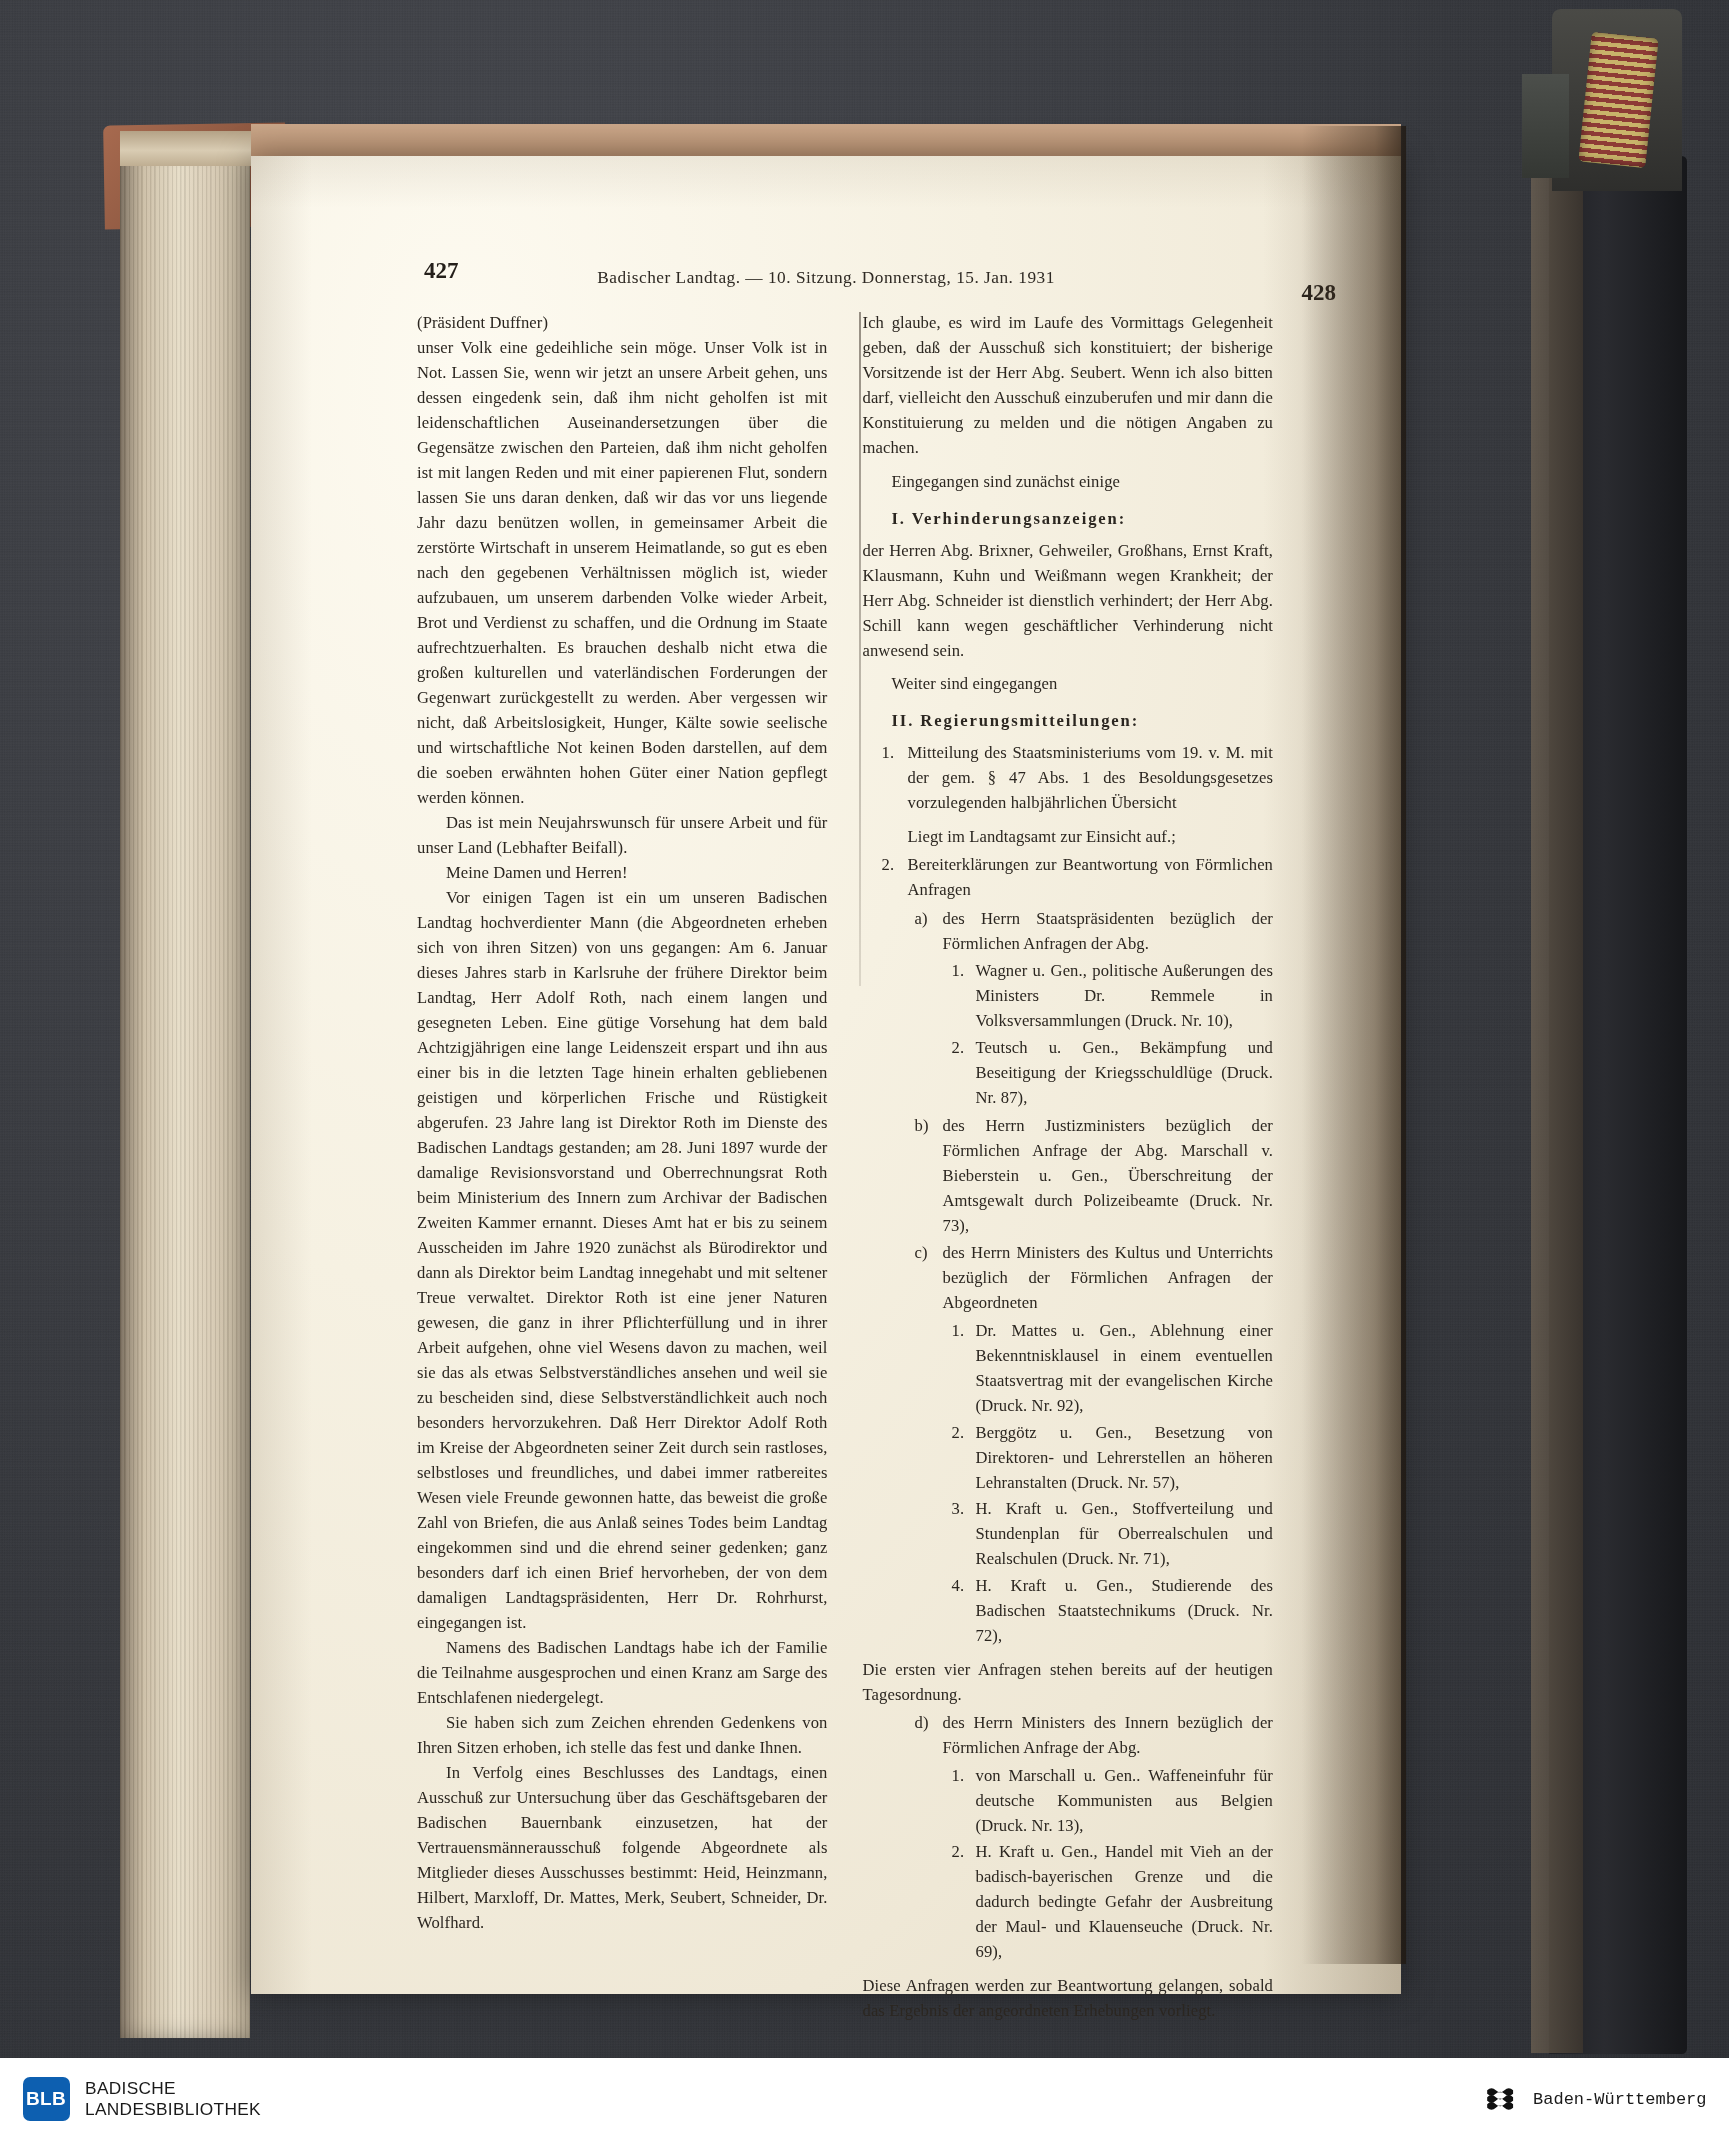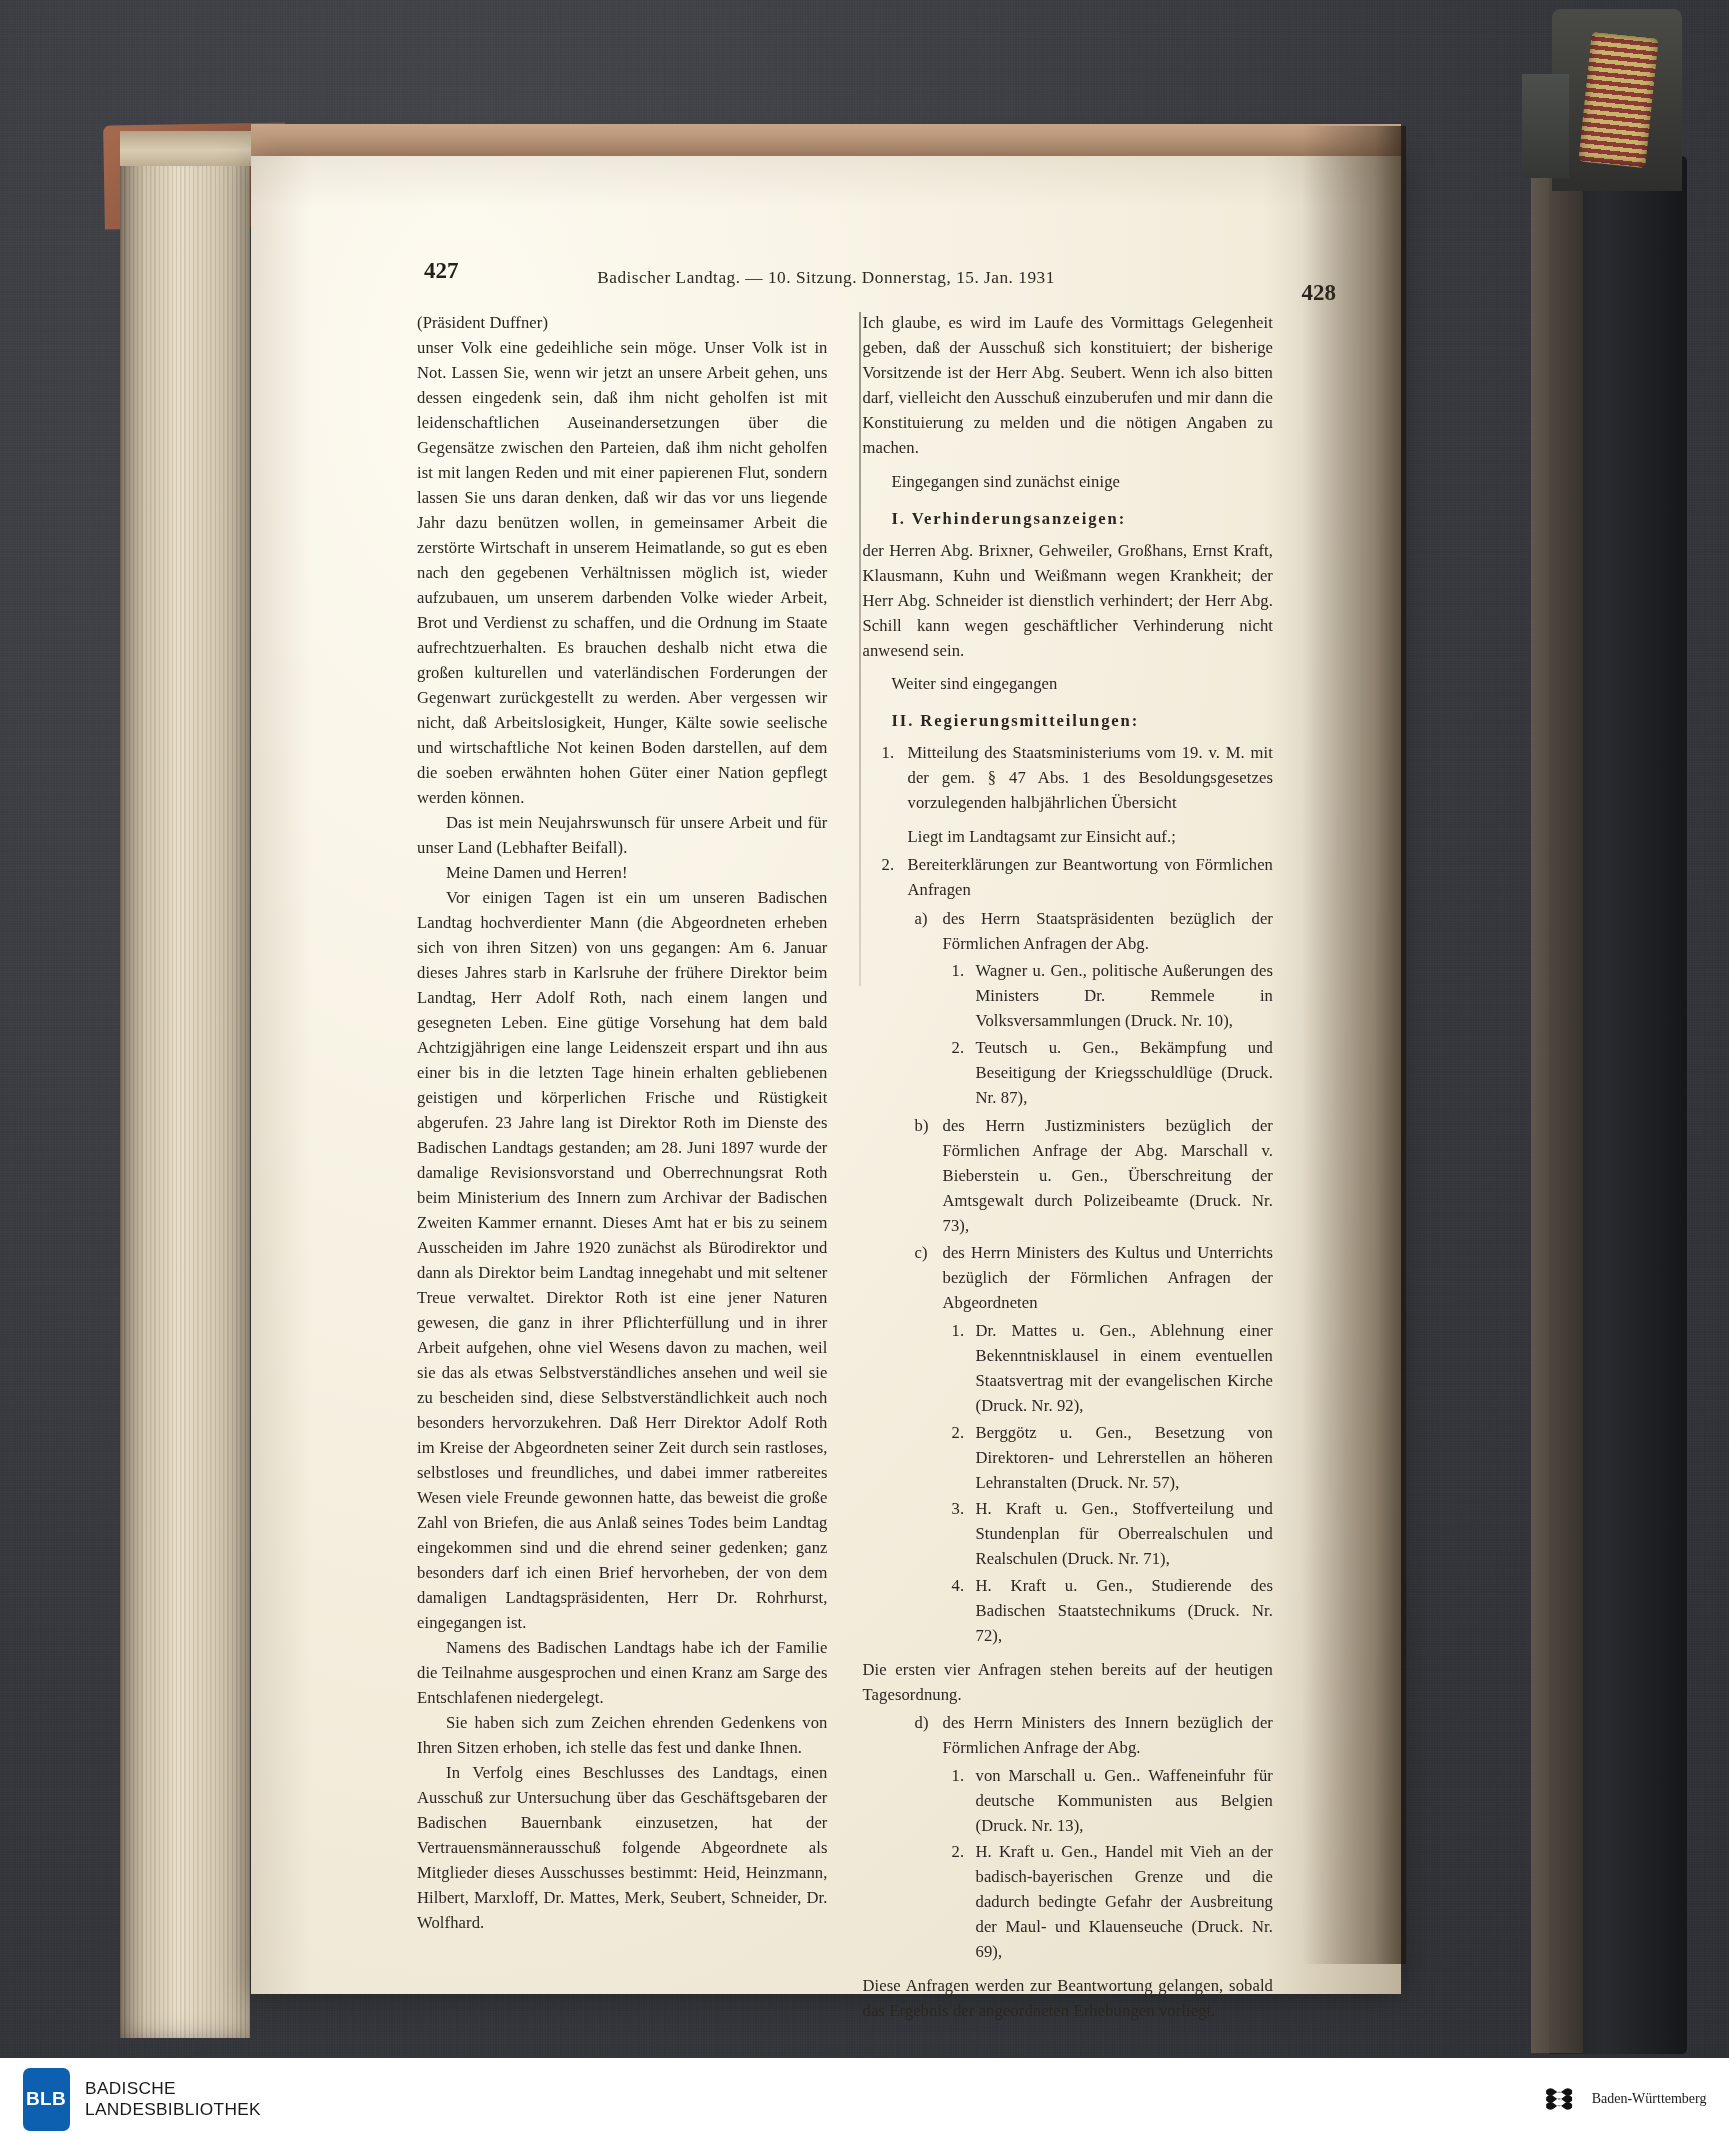--- a/index.html
+++ b/index.html
@@ -287,43 +287,43 @@
     height: 82px;
     background: #ffffff;
     display: flex;
     align-items: center;
     justify-content: space-between;
     padding: 0 22.5px;
     box-sizing: border-box;
   }
   #brand { display: flex; align-items: center; gap: 15.6px; }
   #blb-logo {
-    width: 47px; height: 63px;
+    width: 47px; height: 44px;
     background: #0d5fb0;
     color: #fff;
     border-radius: 7px;
     display: flex; align-items: center; justify-content: center;
     font-family: "Liberation Sans", sans-serif;
     font-weight: bold;
     font-size: 19px;
     letter-spacing: 0.4px;
   }
   #brand-text {
     font-family: "Liberation Sans", sans-serif;
     font-size: 17.3px;
     line-height: 21px;
     font-weight: normal;
     color: #1a1a1a;
     letter-spacing: 0.3px;
   }
   #brand-text span { display: block; }
   #right-brand { display: flex; align-items: center; gap: 12px; }
   #bw-label {
-    font-family: Liberation Serif, serif;
-    font-size: 14px;
+    font-family: Liberation Mono, monospace;
+    font-size: 17px;
     color: #1a1a1a;
   }
   #bw-crest {
     width: 40px; height: 40px;
     display: flex; align-items: center; justify-content: center;
   }
 </style>
 </head>
 <body>
 

